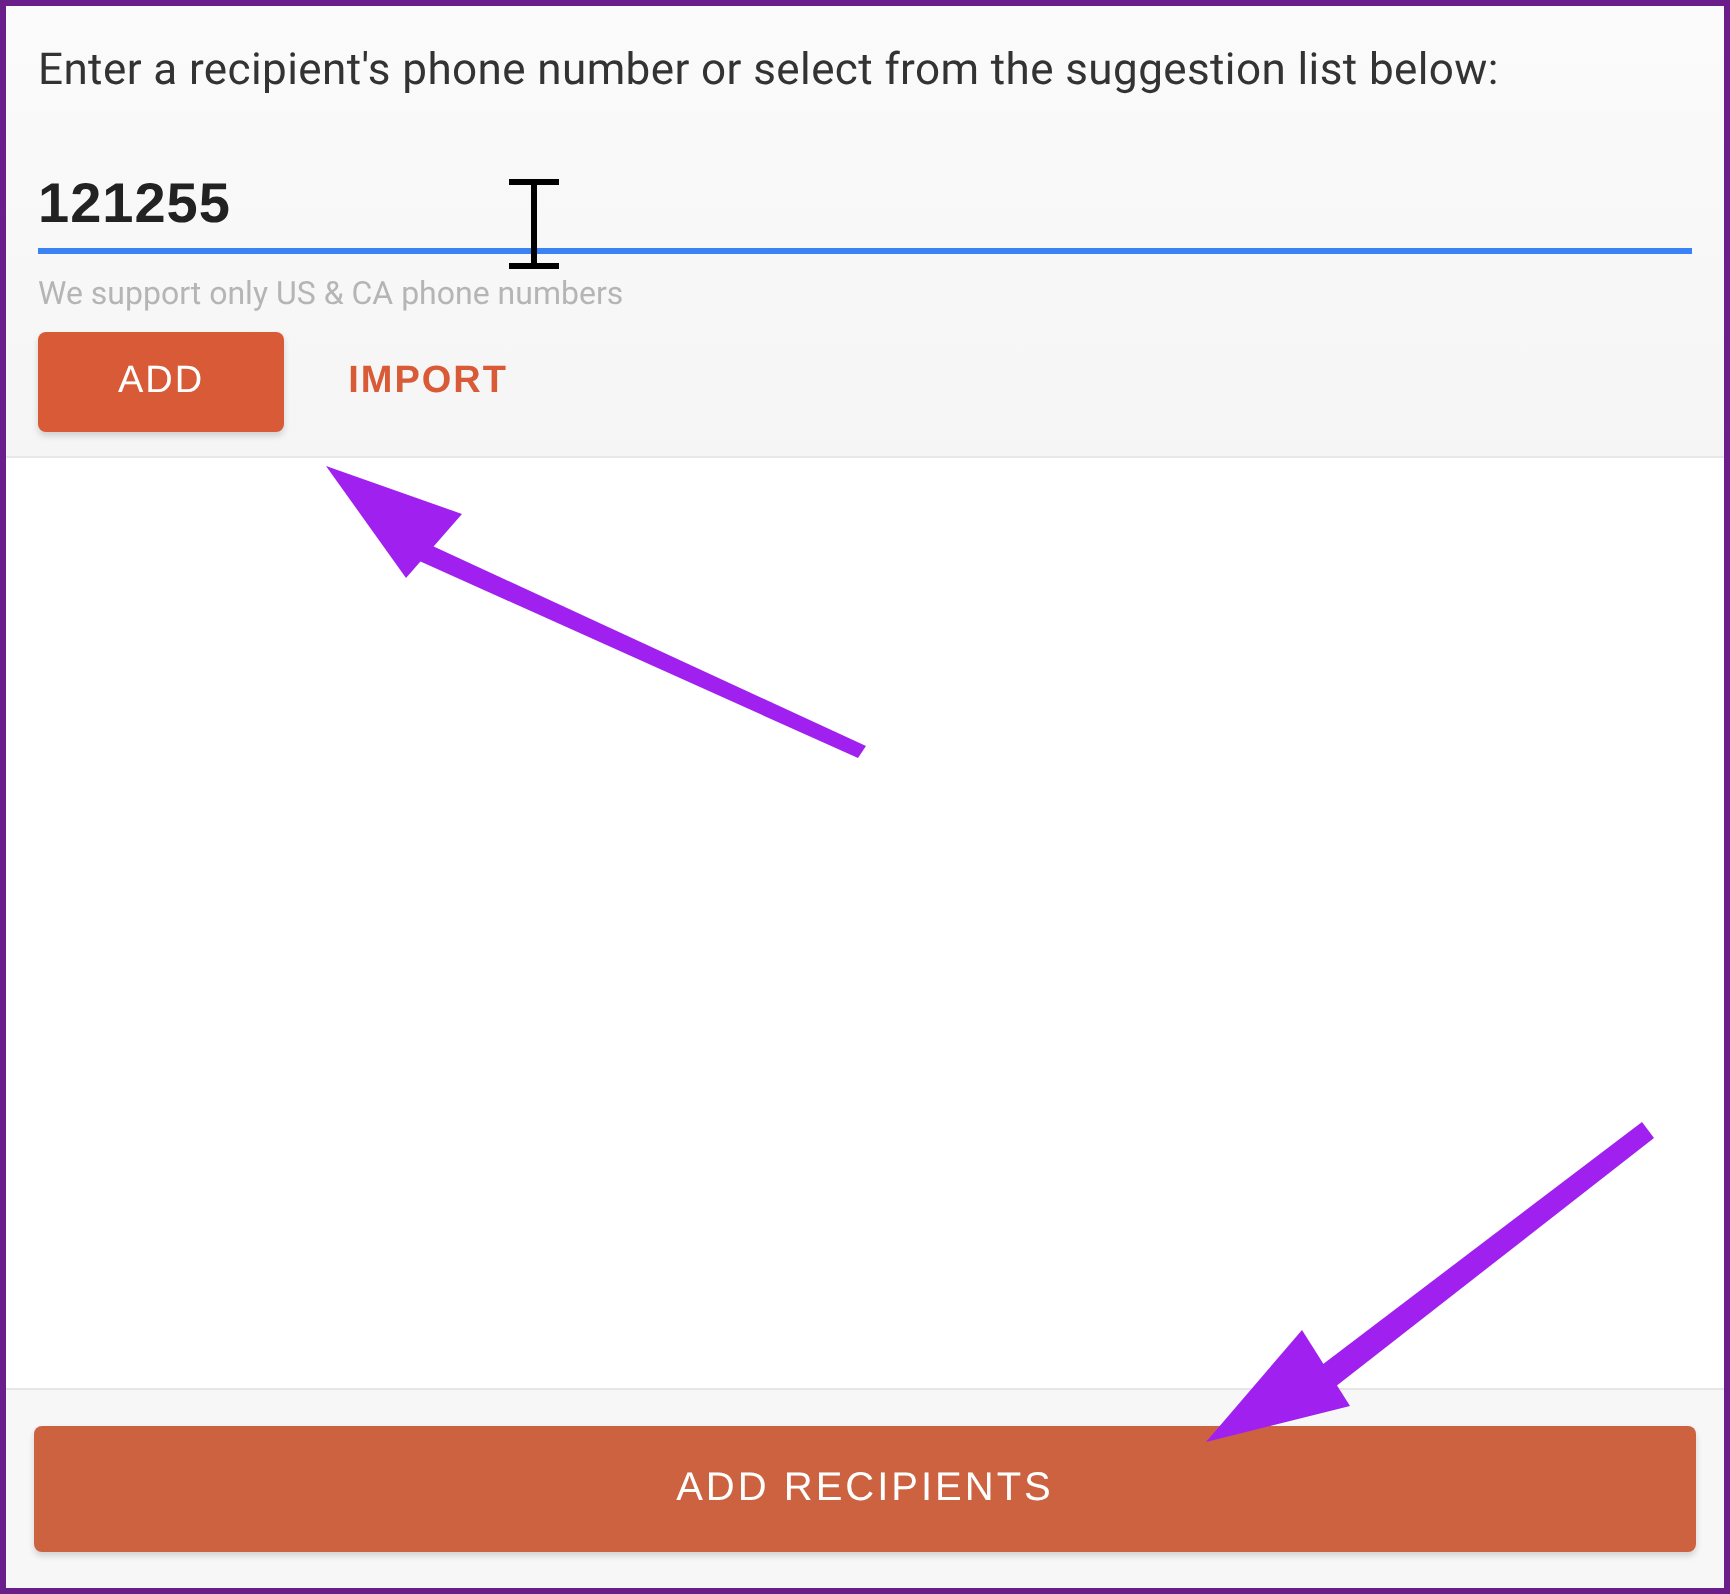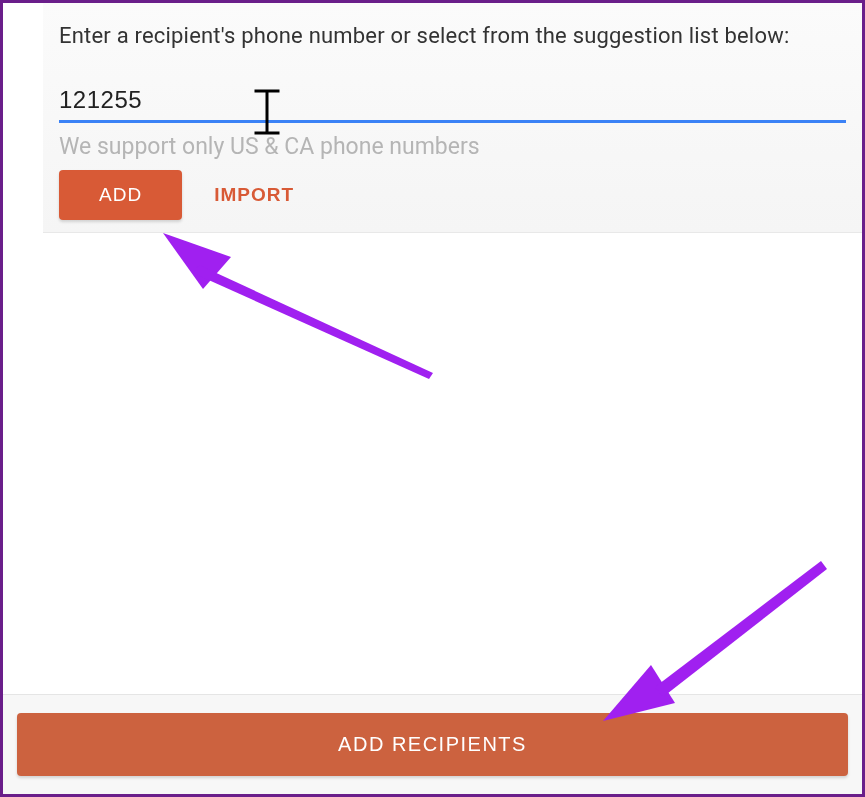--- a/index.html
+++ b/index.html
@@ -14,45 +14,45 @@
     .frame {
       width: 865px;
       height: 797px;
       border: 3px solid #6a1e8a;
       position: relative;
     }
     .top-section {
       padding: 20px 16px 12px 16px;
       background: linear-gradient(#fbfbfb, #f5f5f5);
       border-bottom: 1px solid #e8e8e8;
-      margin-left: 40px;
     }
     .prompt-label {
       font-size: 22px;
       color: #333;
       margin-bottom: 34px;
       letter-spacing: 0.2px;
     }
     .phone-input-wrap {
       position: relative;
       margin-bottom: 8px;
     }
     .phone-input {
       width: 100%;
       border: none;
       border-bottom: 3px solid #3b82f6;
       background: transparent;
-      font-size: 24px;
+      font-size: 28px;
       color: #222;
       padding: 4px 0 6px 0;
       outline: none;
       letter-spacing: 0.5px;
+      font-weight: bold;
     }
     .hint-text {
-      font-size: 23px;
+      font-size: 16px;
       color: #b5b5b5;
       margin-top: 10px;
       margin-bottom: 10px;
     }
     .button-row {
       display: flex;
       align-items: center;
       gap: 24px;
     }
     .add-btn {

